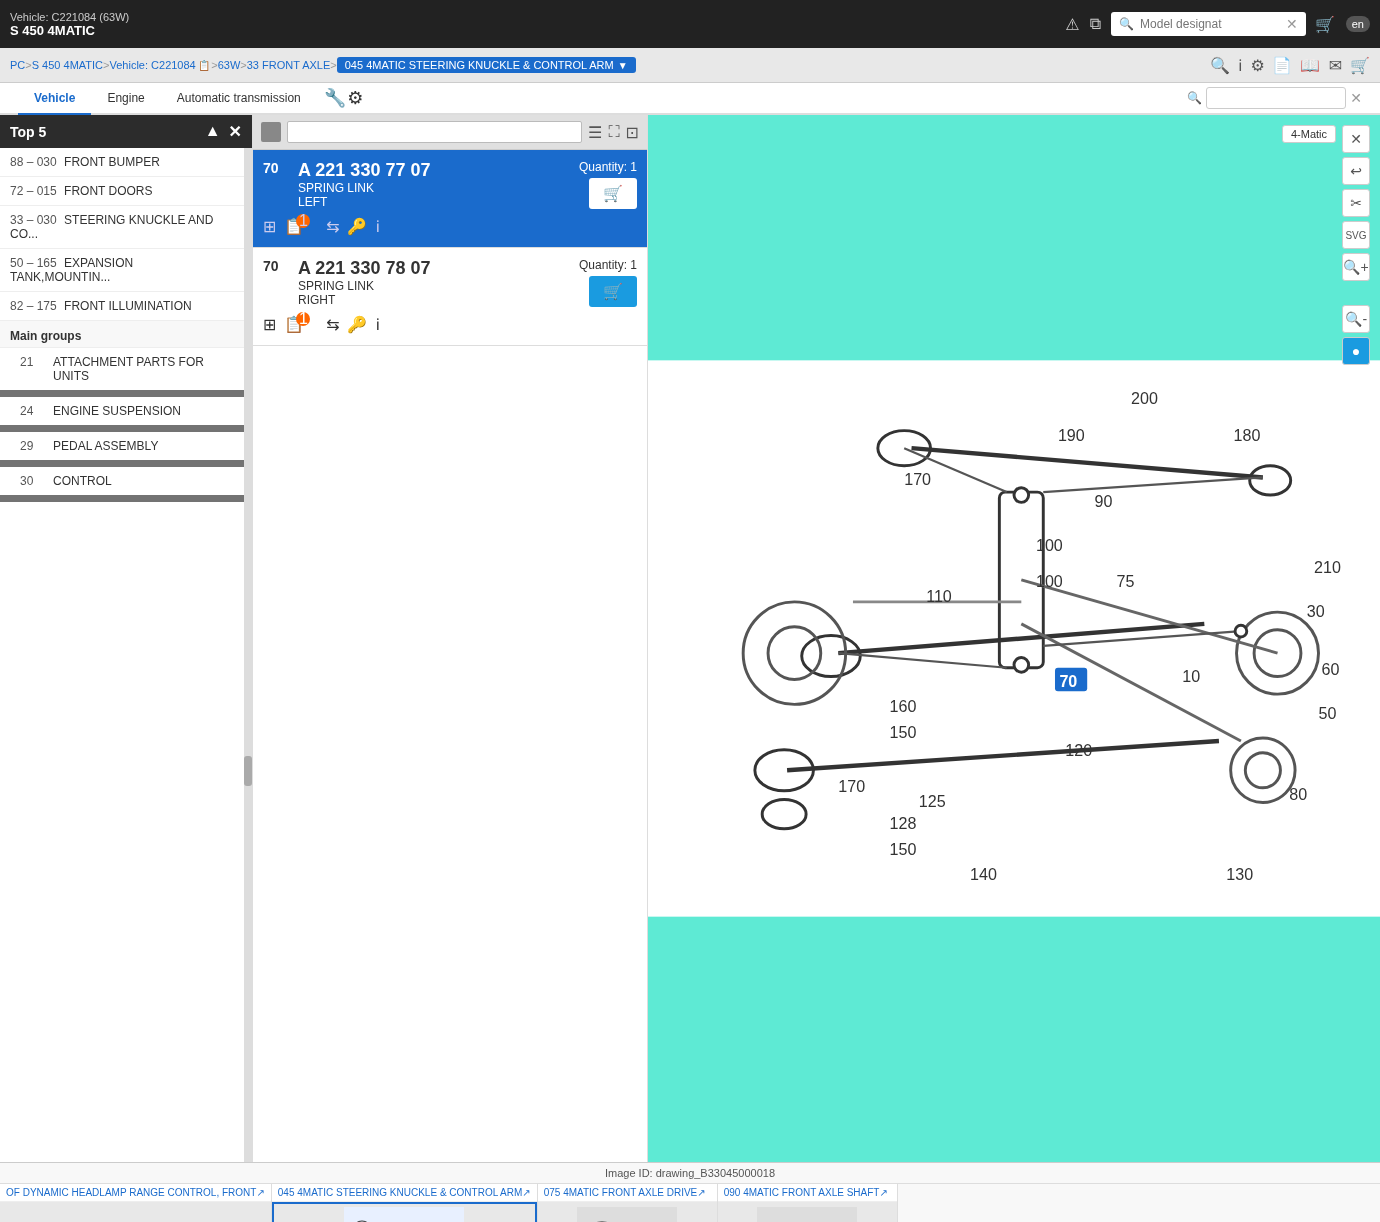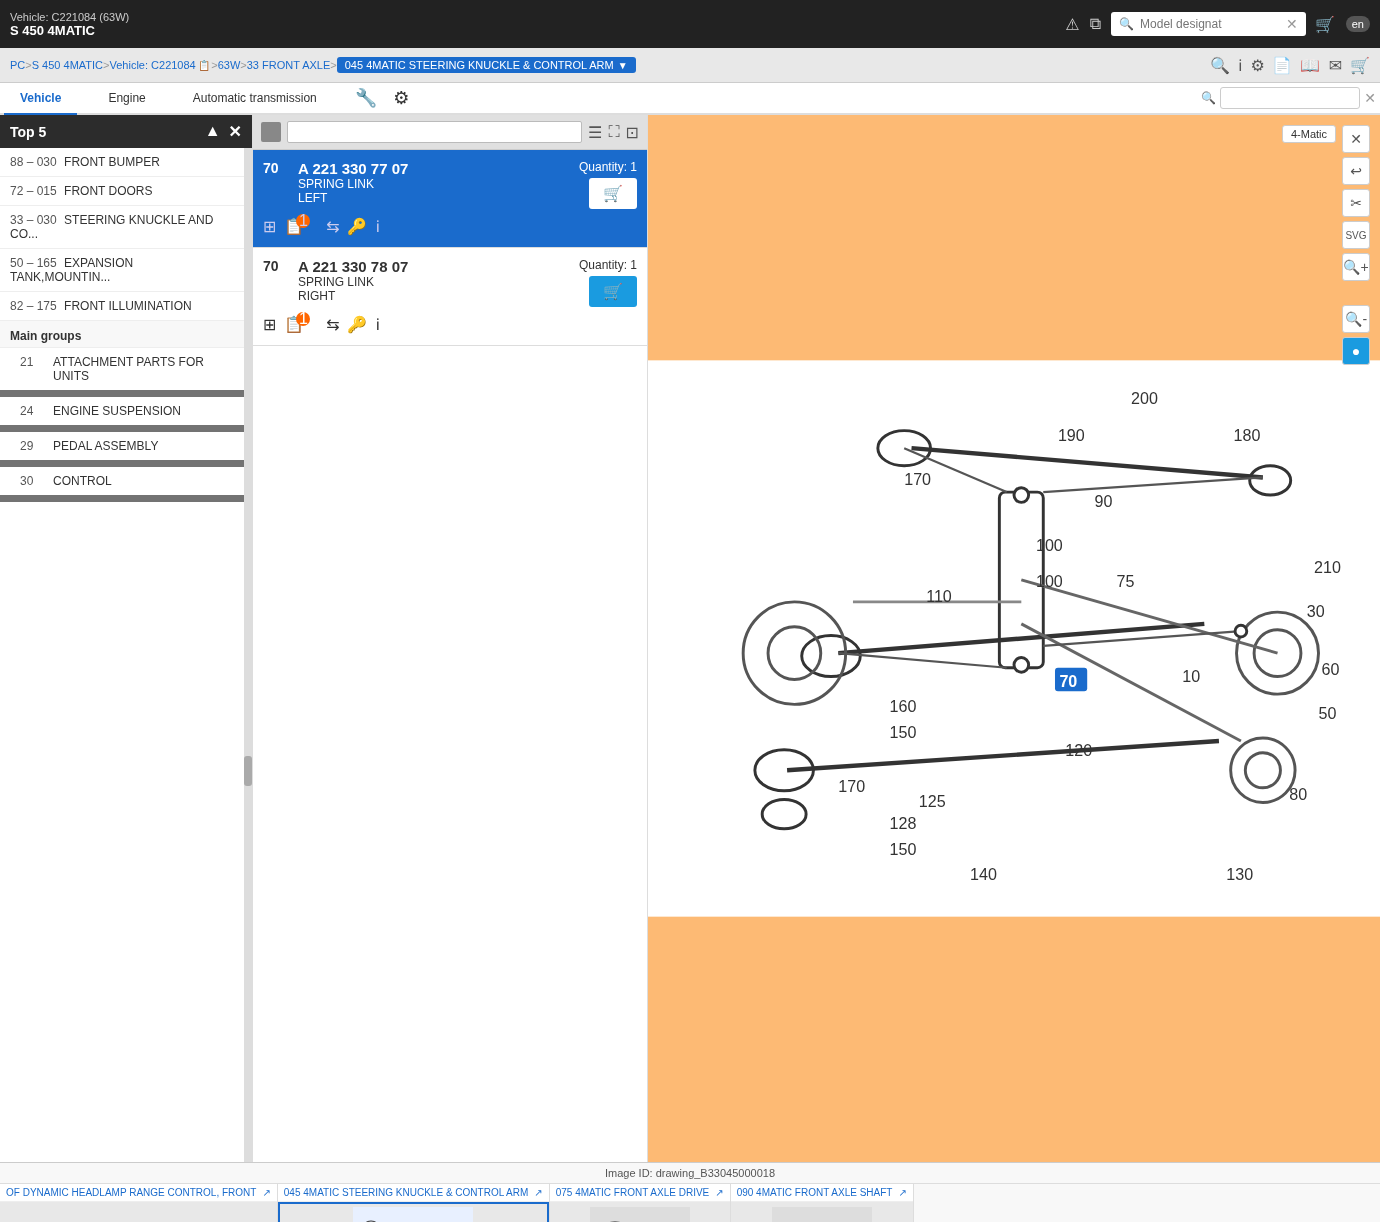--- a/index.html
+++ b/index.html
@@ -52,22 +52,22 @@
     .breadcrumb .current .chevron { font-size: 10px; }
     .breadcrumb-icons { margin-left: auto; display: flex; gap: 8px; align-items: center; }
     .breadcrumb-icons span { font-size: 16px; cursor: pointer; color: #555; }
 
     
     .tabs-bar {
       background: #fff;
       display: flex;
       align-items: center;
       border-bottom: 2px solid #ddd;
-      padding: 0 4px;
-      gap: 15px;
+      padding: 0 18px;
+      gap: 0;
       justify-content: center;
     }
     .tab {
       padding: 8px 16px;
       cursor: pointer;
       font-size: 12px;
       border-bottom: 2px solid transparent;
       margin-bottom: -2px;
     }
     .tab.active {
@@ -175,21 +175,21 @@
     .part-row.highlighted { background: #1a6bcc; color: #fff; }
     .part-row-top {
       display: flex;
       justify-content: space-between;
       align-items: flex-start;
       margin-bottom: 4px;
     }
     .part-row-left { display: flex; gap: 10px; }
     .part-num { font-weight: bold; font-size: 14px; min-width: 25px; }
     .part-info { }
-    .part-code { font-size: 15px; font-weight: bold; text-align: right; }
+    .part-code { font-size: 18px; font-weight: bold; text-align: right; }
     .part-name { font-size: 12px; }
     .part-sub { font-size: 12px; }
     .part-qty { text-align: right; font-size: 12px; }
     .qty-label { margin-bottom: 4px; }
     .cart-btn {
       background: #1a9be0;
       color: #fff;
       border: none;
       padding: 6px 14px;
       border-radius: 3px;
@@ -217,21 +217,21 @@
       justify-content: center;
       position: relative;
       top: -6px;
       left: -8px;
     }
 
     
     .diagram-panel {
       flex: 1;
       position: relative;
-      background: #fdba74;
+      background: #5eead4;
       overflow: hidden;
       display: flex;
       flex-direction: column;
     }
     .diagram-area {
       flex: 1;
       position: relative;
       overflow: hidden;
     }
     .diagram-tools {
@@ -291,21 +291,21 @@
       cursor: pointer;
       min-width: 180px;
     }
     .thumb-label {
       font-size: 10px;
       padding: 3px 6px;
       color: #1a6bcc;
       border-bottom: 1px solid #eee;
       display: flex;
       align-items: center;
-      gap: 6px;
+      gap: 0;
       background: #fff;
     }
     .thumb-label .ext-icon { font-size: 10px; }
     .thumb-img {
       background: #e8e8e8;
       height: 80px;
       display: flex;
       align-items: center;
       justify-content: center;
       overflow: hidden;

